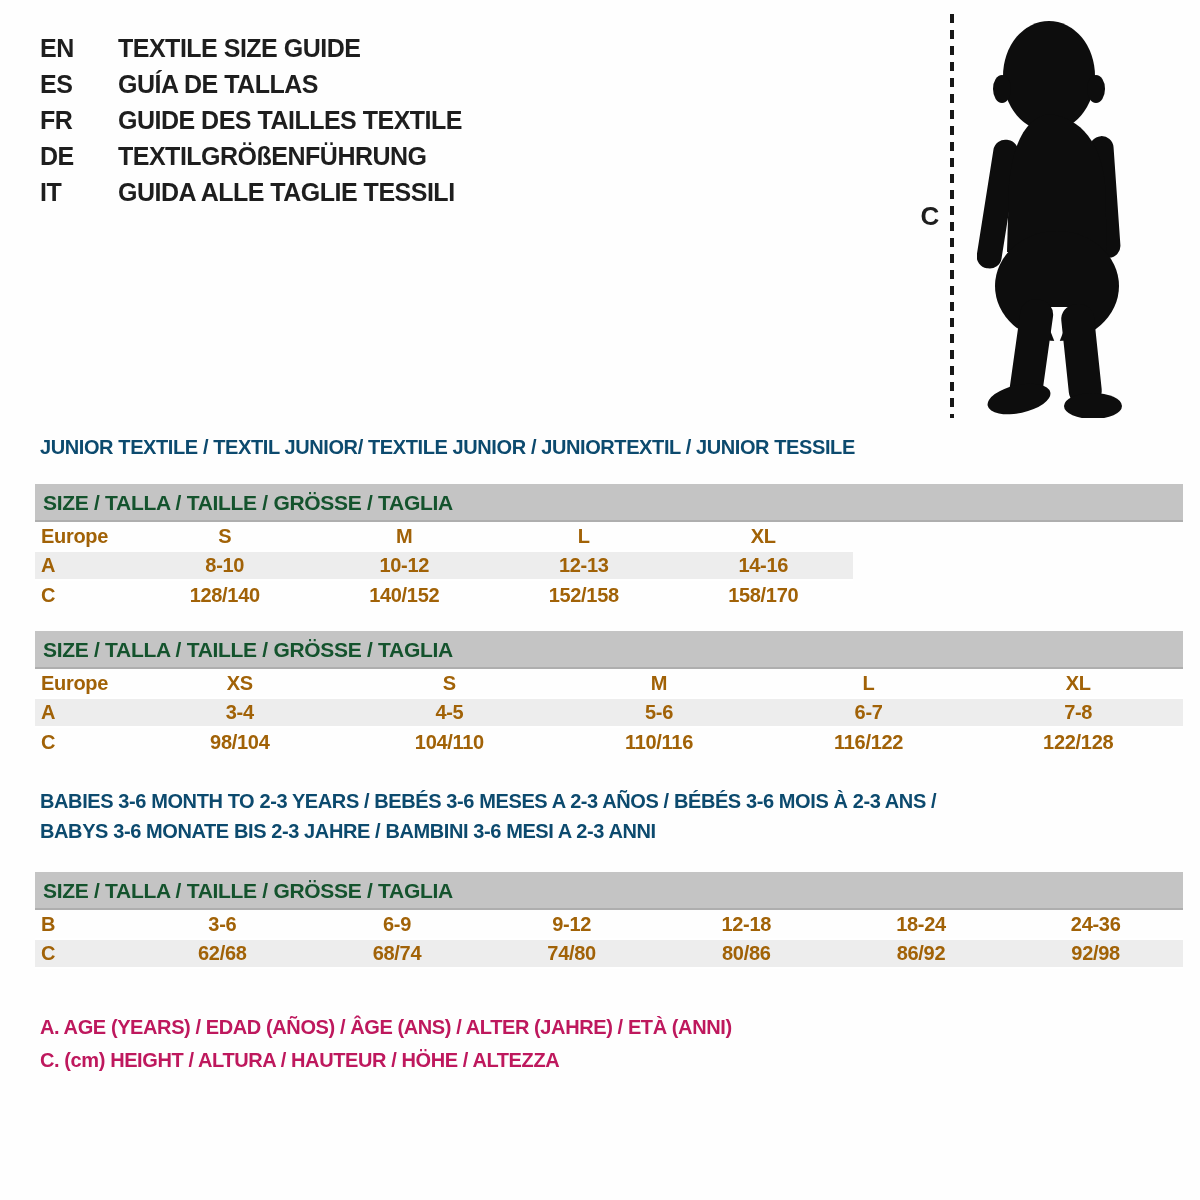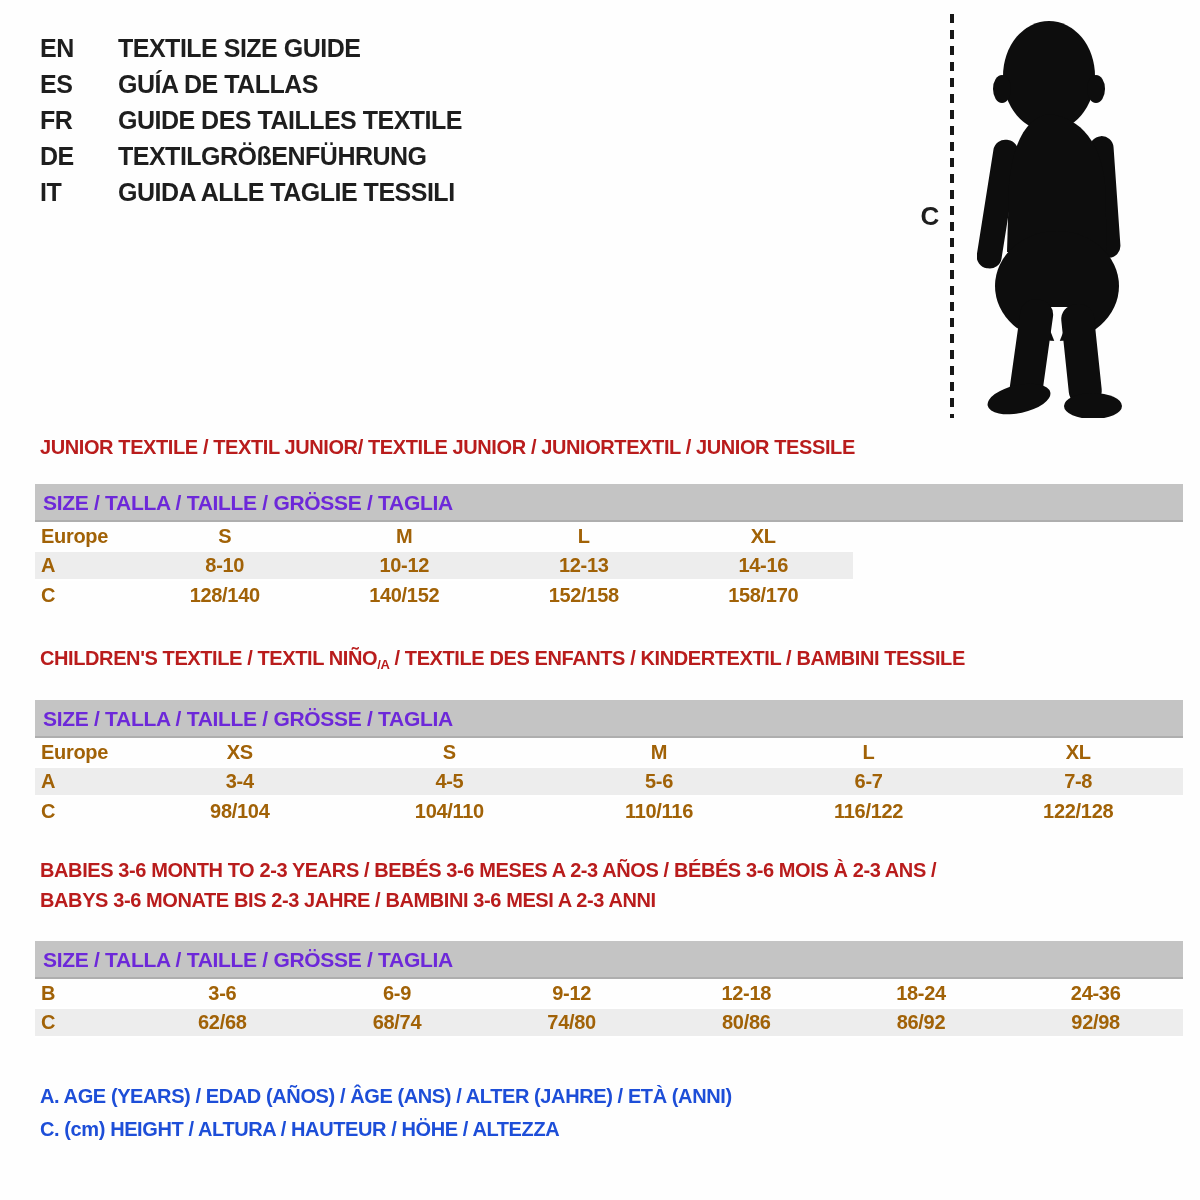--- a/index.html
+++ b/index.html
@@ -23,45 +23,45 @@
 
   .figure-block { position:absolute; top:14px; left:875px; height:404px; display:flex; }
   .c-label { width:40px; display:flex; align-items:center; justify-content:center;
              font-size:26px; font-weight:bold; }
   .dash-line { width:4px; height:404px;
     background-image:repeating-linear-gradient(to bottom,#171717 0px,#171717 9px,transparent 9px,transparent 16px); }
   .toddler-svg { margin-left:23px; display:block; }
 
   
   .section-title { font-size:20px; font-weight:bold; letter-spacing:-0.4px;
-                   line-height:26px; padding-left:5px; color:#b91c1c; }
+                   line-height:26px; padding-left:5px; color:#0c4a6e; }
   .title-junior   { margin-top:16px; }
   .title-children { margin-top:36px; }
   .title-babies   { margin-top:30px; line-height:30px; }
   .sub { font-size:13px; vertical-align:-4px; }
 
   .size-bar { margin-top:24px; height:38px; background:#c4c4c4;
               box-shadow:inset 0 -2px 0 #aeaeae;
               font-size:21px; font-weight:bold; letter-spacing:-0.3px;
-              line-height:37px; padding-left:8px; color:#6d28d9; }
+              line-height:37px; padding-left:8px; color:#14532d; }
   .bar-children, .bar-babies { margin-top:22px; }
   .bar-babies { margin-top:26px; }
 
   table.size-table { border-collapse:collapse; table-layout:fixed; }
   table.size-table td { height:29px; font-size:20px; font-weight:bold;
                         letter-spacing:-0.3px; text-align:center; color:#a16207; }
   table.size-table td.lbl { width:100px; text-align:left; padding-left:6px; }
   table.w-full  { width:1148px; }
   table.w-junior{ width:818px; }
   tr.shaded td { background:#ededed; border-top:2px solid #fff; border-bottom:2px solid #fff; }
 
   
   .legend { margin-top:42px; padding-left:5px; }
   .legend-line { font-size:20px; font-weight:bold; letter-spacing:-0.4px;
-                 line-height:33px; color:#1d4ed8; }
+                 line-height:33px; color:#be185d; }
 </style>
 </head>
 <body>
 
 <div class="page">
 
   <div class="top">
     <div class="languages">
       <div class="lang-row">
         <span class="lang-code">EN</span>
@@ -130,21 +130,20 @@
       <tr>
         <td class="lbl">C</td>
         <td>128/140</td>
         <td>140/152</td>
         <td>152/158</td>
         <td>158/170</td>
       </tr>
     </tbody>
   </table>
 
-  <div class="section-title title-children"><span>CHILDREN'S TEXTILE / TEXTIL NIÑO</span><span class="sub">/A</span><span> / TEXTILE DES ENFANTS / KINDERTEXTIL / BAMBINI TESSILE</span></div>
   <div class="size-bar bar-children">SIZE / TALLA / TAILLE / GRÖSSE / TAGLIA</div>
   <table class="size-table w-full">
     <tbody>
       <tr>
         <td class="lbl">Europe</td>
         <td>XS</td>
         <td>S</td>
         <td>M</td>
         <td>L</td>
         <td>XL</td>

